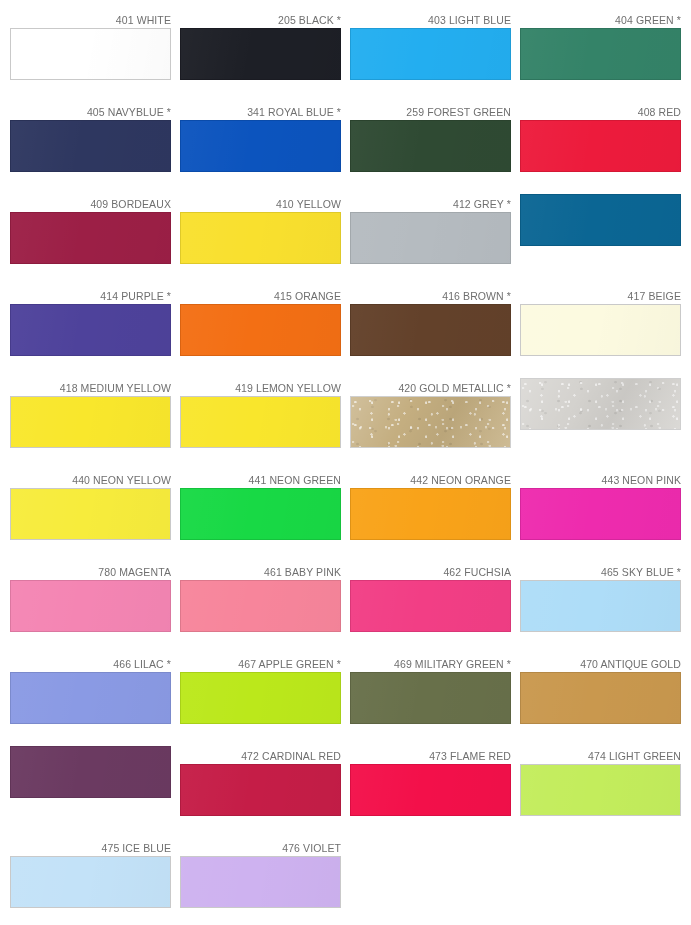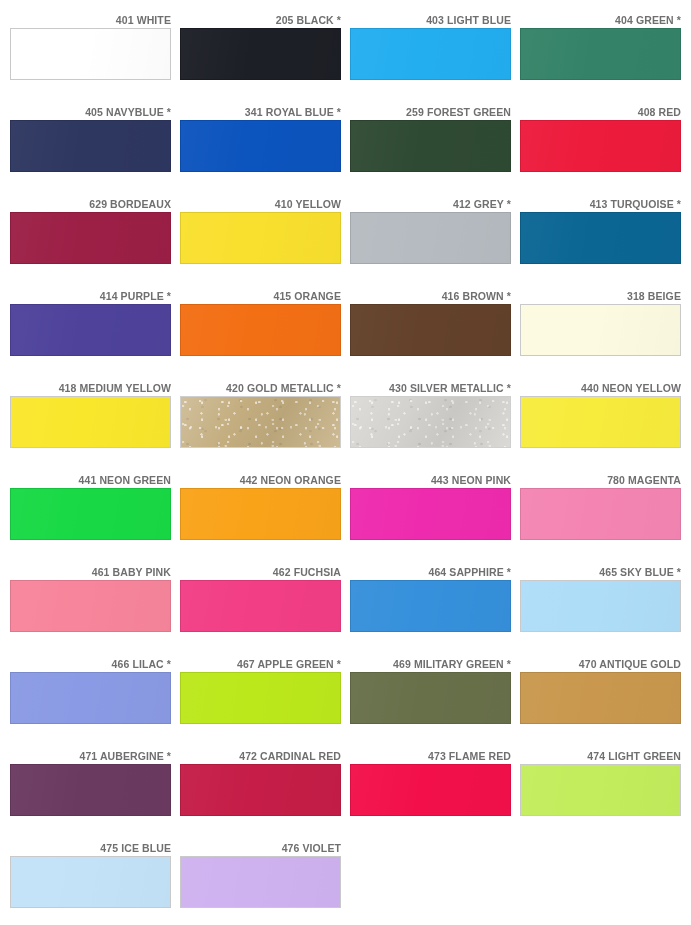--- a/index.html
+++ b/index.html
@@ -12,21 +12,20 @@
     width: 691px;
     height: 925px;
     font-family: "Liberation Sans", sans-serif;
     overflow: hidden;
   }
   #chart {
     width: 685px;
     height: 925px;
     position: relative;
     box-sizing: border-box;
-    font-weight: bold;
   }
   .grid {
     display: grid;
     grid-template-columns: repeat(4, 170px);
     column-gap: 0px;
     row-gap: 0px;
     padding: 10px 10px 0 10px;
     box-sizing: border-box;
   }
   .cell {
@@ -131,61 +130,63 @@
       </div>
       <div class="cell">
         <div class="label">259 FOREST GREEN</div>
         <div class="swatch plain" style="background-color: rgb(47, 74, 51);"></div>
       </div>
       <div class="cell">
         <div class="label">408 RED</div>
         <div class="swatch plain" style="background-color: rgb(237, 27, 60);"></div>
       </div>
       <div class="cell">
-        <div class="label">629 BORDEAUX</div>
+        <div class="label">409 BORDEAUX</div>
         <div class="swatch plain" style="background-color: rgb(156, 31, 70);"></div>
       </div>
       <div class="cell">
         <div class="label">410 YELLOW</div>
         <div class="swatch plain" style="background-color: rgb(249, 224, 46);"></div>
       </div>
       <div class="cell">
         <div class="label">412 GREY *</div>
         <div class="swatch plain" style="background-color: rgb(181, 187, 192);"></div>
       </div>
       <div class="cell">
-        <div class="label">413 TURQUOISE *</div>
         <div class="swatch plain" style="background-color: rgb(11, 102, 148);"></div>
       </div>
       <div class="cell">
         <div class="label">414 PURPLE *</div>
         <div class="swatch plain" style="background-color: rgb(78, 66, 155);"></div>
       </div>
       <div class="cell">
         <div class="label">415 ORANGE</div>
         <div class="swatch plain" style="background-color: rgb(243, 111, 20);"></div>
       </div>
       <div class="cell">
         <div class="label">416 BROWN *</div>
         <div class="swatch plain" style="background-color: rgb(99, 65, 42);"></div>
       </div>
       <div class="cell">
-        <div class="label">318 BEIGE</div>
+        <div class="label">417 BEIGE</div>
         <div class="swatch plain light-border" style="background-color: rgb(252, 250, 224);"></div>
       </div>
       <div class="cell">
         <div class="label">418 MEDIUM YELLOW</div>
         <div class="swatch plain light-border" style="background-color: rgb(249, 231, 44);"></div>
       </div>
       <div class="cell">
+        <div class="label">419 LEMON YELLOW</div>
+        <div class="swatch plain light-border" style="background-color: rgb(249, 230, 44);"></div>
+      </div>
+      <div class="cell">
         <div class="label">420 GOLD METALLIC *</div>
         <div class="swatch metallic" style="background-color: rgb(196, 174, 128);"></div>
       </div>
       <div class="cell">
-        <div class="label">430 SILVER METALLIC *</div>
         <div class="swatch metallic" style="background-color: rgb(212, 210, 206);"></div>
       </div>
       <div class="cell">
         <div class="label">440 NEON YELLOW</div>
         <div class="swatch plain light-border" style="background-color: rgb(247, 236, 60);"></div>
       </div>
       <div class="cell">
         <div class="label">441 NEON GREEN</div>
         <div class="swatch plain" style="background-color: rgb(24, 217, 69);"></div>
       </div>
@@ -203,45 +204,40 @@
       </div>
       <div class="cell">
         <div class="label">461 BABY PINK</div>
         <div class="swatch plain" style="background-color: rgb(247, 133, 155);"></div>
       </div>
       <div class="cell">
         <div class="label">462 FUCHSIA</div>
         <div class="swatch plain" style="background-color: rgb(242, 62, 133);"></div>
       </div>
       <div class="cell">
-        <div class="label">464 SAPPHIRE *</div>
-        <div class="swatch plain" style="background-color: rgb(54, 144, 219);"></div>
-      </div>
-      <div class="cell">
         <div class="label">465 SKY BLUE *</div>
         <div class="swatch plain light-border" style="background-color: rgb(174, 221, 248);"></div>
       </div>
       <div class="cell">
         <div class="label">466 LILAC *</div>
         <div class="swatch plain" style="background-color: rgb(138, 154, 228);"></div>
       </div>
       <div class="cell">
         <div class="label">467 APPLE GREEN *</div>
         <div class="swatch plain" style="background-color: rgb(187, 232, 27);"></div>
       </div>
       <div class="cell">
         <div class="label">469 MILITARY GREEN *</div>
         <div class="swatch plain" style="background-color: rgb(104, 112, 74);"></div>
       </div>
       <div class="cell">
         <div class="label">470 ANTIQUE GOLD</div>
         <div class="swatch plain" style="background-color: rgb(201, 152, 78);"></div>
       </div>
       <div class="cell">
-        <div class="label">471 AUBERGINE *</div>
         <div class="swatch plain" style="background-color: rgb(107, 58, 97);"></div>
       </div>
       <div class="cell">
         <div class="label">472 CARDINAL RED</div>
         <div class="swatch plain" style="background-color: rgb(197, 29, 71);"></div>
       </div>
       <div class="cell">
         <div class="label">473 FLAME RED</div>
         <div class="swatch plain" style="background-color: rgb(243, 16, 74);"></div>
       </div>

